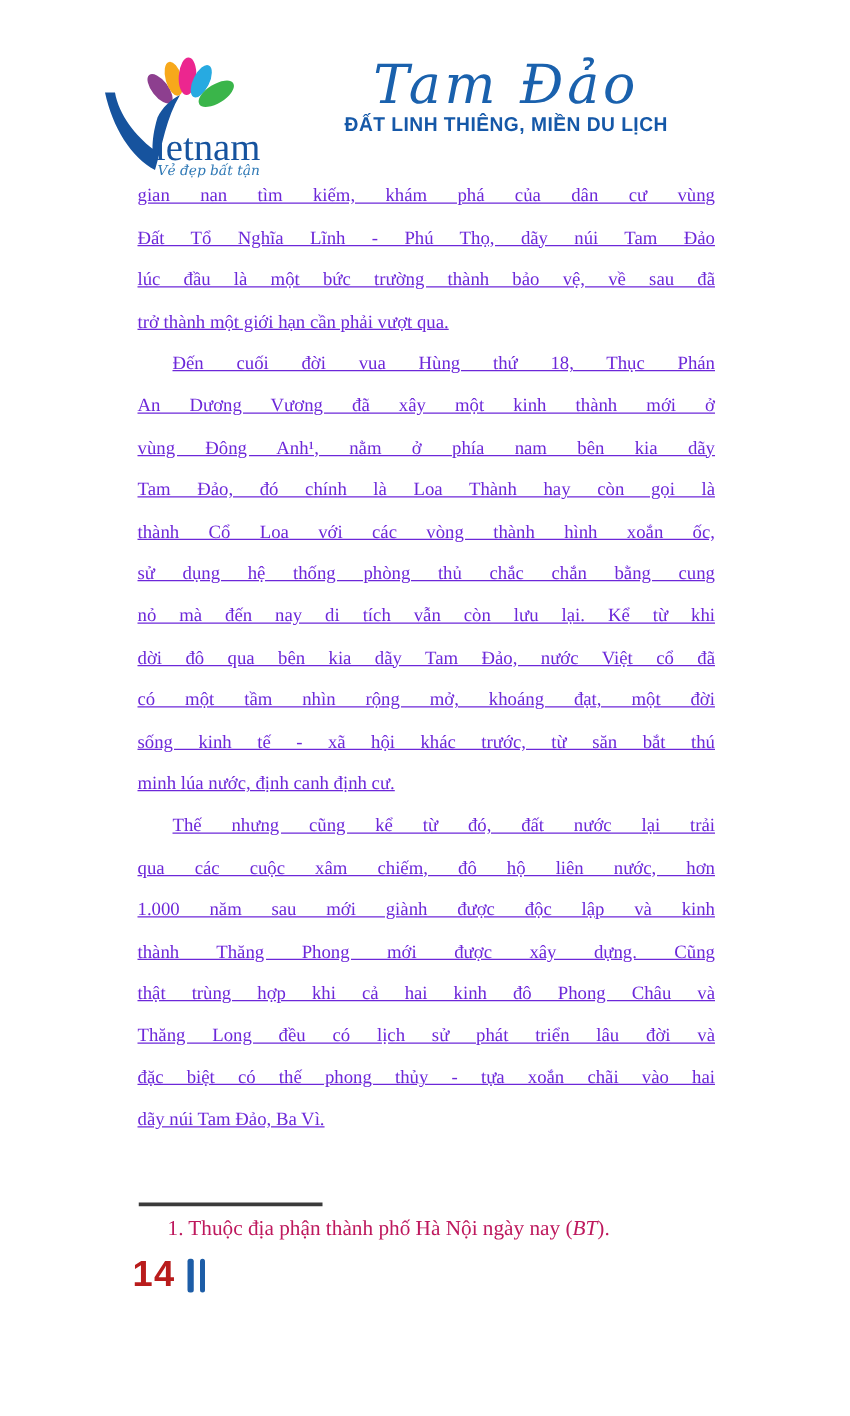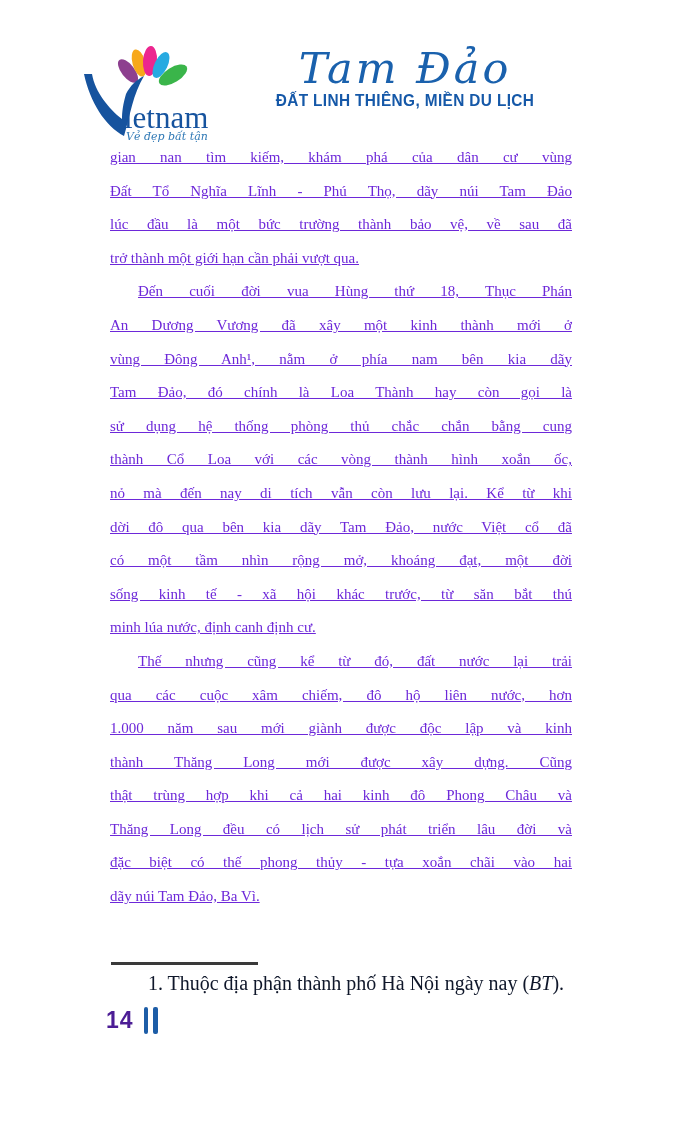--- a/index.html
+++ b/index.html
@@ -29,29 +29,29 @@
     height:33.6px; line-height:33.6px; font-size:15px; color:#6d28d9;
     text-align:justify; text-align-last:justify; white-space:normal;text-decoration:underline;
   }
   .bl.last { text-align-last:left; }
   .bl.ind  { text-indent:28px; }
 
   
   .footnote-rule { position:absolute; left:111px; top:962px; width:147px; height:2.5px; background:#3a3a3a; }
   .footnote {
     position:absolute; left:110px; top:971px; width:468px;
-    font-size:20px; line-height:24px; color:#0f172a; text-indent:24px;text-align:center;
+    font-size:17px; line-height:24px; color:#be185d; text-indent:24px;
   }
   .footnote .bt { font-style:italic; }
 
   
   .page-footer { position:absolute; left:106px; top:1003px; height:34px; display:flex; align-items:center; }
   .pagenum {
     font-family:"Liberation Sans", sans-serif; font-weight:bold;
-    font-size:23px; color:#4c1d95; letter-spacing:1px;
+    font-size:29px; color:#b91c1c; letter-spacing:1px;
   }
   .pagebars { display:inline-flex; margin-left:10px; gap:5px; }
   .pagebars i { display:block; width:4.5px; height:27px; background:#1d5da7; border-radius:2px; }
 </style>
 </head>
 <body>
 
 <div class="page">
 
   <div>
@@ -77,32 +77,32 @@
   <div class="body-text">
     <div class="bl">gian nan tìm kiếm, khám phá của dân cư vùng</div>
     <div class="bl">Đất Tổ Nghĩa Lĩnh - Phú Thọ, dãy núi Tam Đảo</div>
     <div class="bl">lúc đầu là một bức trường thành bảo vệ, về sau đã</div>
     <div class="bl last">trở thành một giới hạn cần phải vượt qua.</div>
 
     <div class="bl ind">Đến cuối đời vua Hùng thứ 18, Thục Phán</div>
     <div class="bl">An Dương Vương đã xây một kinh thành mới ở</div>
     <div class="bl">vùng Đông Anh¹, nằm ở phía nam bên kia dãy</div>
     <div class="bl">Tam Đảo, đó chính là Loa Thành hay còn gọi là</div>
+    <div class="bl">thành Cổ Loa với các vòng thành hình xoắn ốc,</div>
     <div class="bl">sử dụng hệ thống phòng thủ chắc chắn bằng cung</div>
-    <div class="bl">thành Cổ Loa với các vòng thành hình xoắn ốc,</div>
     <div class="bl">nỏ mà đến nay di tích vẫn còn lưu lại. Kể từ khi</div>
     <div class="bl">dời đô qua bên kia dãy Tam Đảo, nước Việt cổ đã</div>
     <div class="bl">có một tầm nhìn rộng mở, khoáng đạt, một đời</div>
     <div class="bl">sống kinh tế - xã hội khác trước, từ săn bắt thú</div>
     <div class="bl last">minh lúa nước, định canh định cư.</div>
 
     <div class="bl ind">Thế nhưng cũng kể từ đó, đất nước lại trải</div>
     <div class="bl">qua các cuộc xâm chiếm, đô hộ liên nước, hơn</div>
     <div class="bl">1.000 năm sau mới giành được độc lập và kinh</div>
-    <div class="bl">thành Thăng Long mới được xây dựng. Cũng</div>
+    <div class="bl">thành Thăng Phong mới được xây dựng. Cũng</div>
     <div class="bl">thật trùng hợp khi cả hai kinh đô Phong Châu và</div>
     <div class="bl">Thăng Long đều có lịch sử phát triển lâu đời và</div>
     <div class="bl">đặc biệt có thế phong thủy - tựa xoắn chãi vào hai</div>
     <div class="bl last">dãy núi Tam Đảo, Ba Vì.</div>
   </div>
 
   <div class="footnote-rule"></div>
   <div class="footnote">
     <span>1. Thuộc địa phận thành phố Hà Nội ngày nay (</span><span class="bt">BT</span><span>).</span>
   </div>

